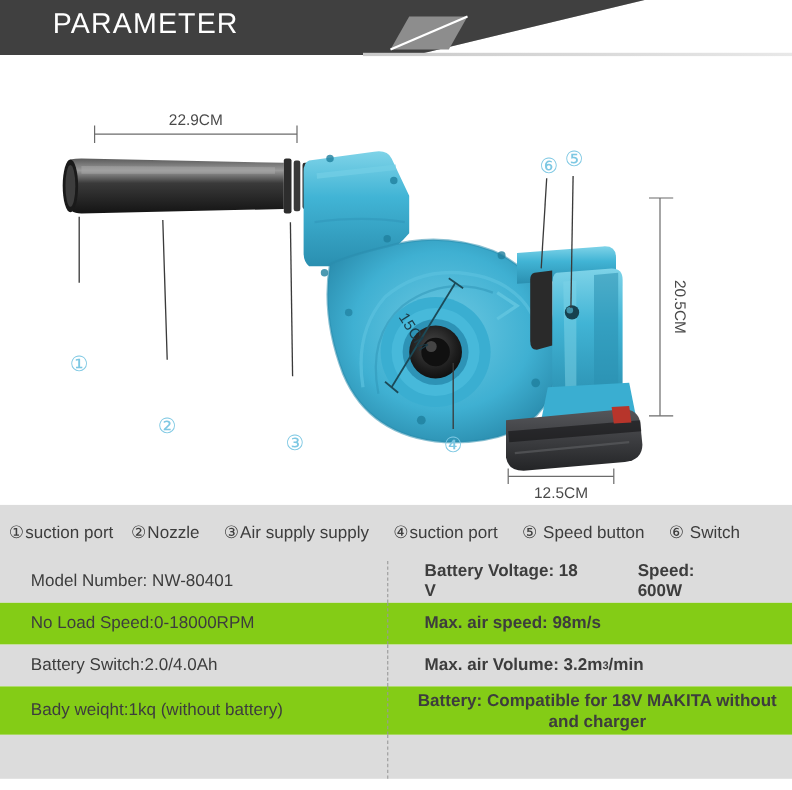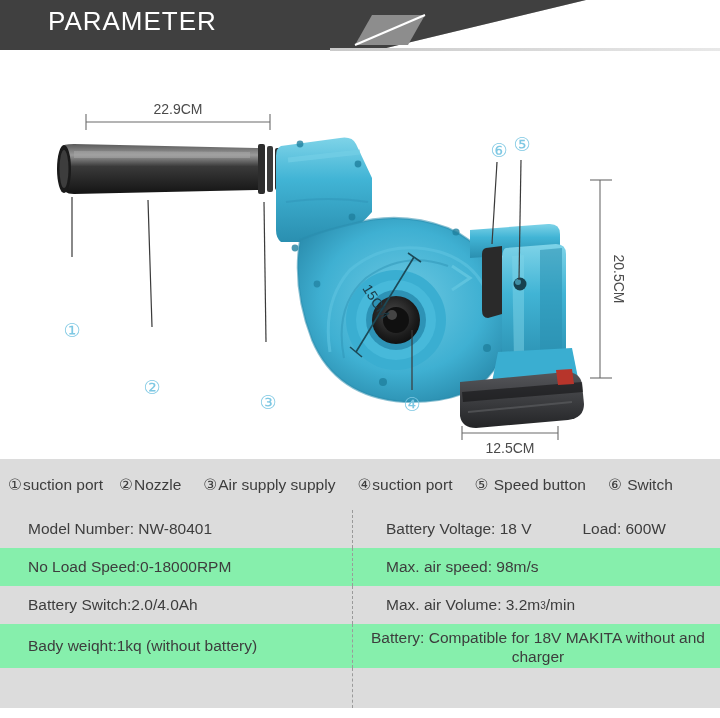--- a/index.html
+++ b/index.html
@@ -59,33 +59,33 @@
 
   
   .spec{
     position:absolute;left:0;top:510px;width:720px;height:208px;
   }
   .spec-row{
     position:relative;width:720px;height:38px;
     display:flex;align-items:center;
   }
   .spec-row.alt{background:#dcdcdc;}
-  .spec-row.plain{background:#86efac;}
+  .spec-row.plain{background:#84cc16;}
   .spec-row.tall{height:44px;}
   .spec-cell-left{
     width:352px;box-sizing:border-box;
     padding-left:28px;
     font-size:15.5px;color:#3d3d3d;
     display:flex;align-items:center;height:100%;
   }
   .spec-cell-right{
     flex:1;box-sizing:border-box;
-    padding-left:34px;padding-right:10px;
+    padding-left:34px;
     font-size:15.5px;color:#3d3d3d;
-    display:flex;align-items:center;height:100%;
+    display:flex;align-items:center;height:100%;font-weight:bold;
   }
   .spec-cell-right.split{
     justify-content:flex-start;gap:40px;
   }
   .spec-cell-right.centerwrap{
     display:block;text-align:center;padding-top:4px;
     padding-left:14px;line-height:1.25;
   }
   .divider{
     position:absolute;left:352px;top:0;width:1px;height:100%;
@@ -303,21 +303,21 @@
   </div>
 </div>
 
 <div class="spec">
 
   <div class="spec-row alt">
     <div class="spec-cell-left">Model Number: NW-80401</div>
     <div class="divider"></div>
     <div class="spec-cell-right split">
       <span>Battery Voltage: 18 V</span>
-      <span class="pow-label">Load: 600W</span>
+      <span class="pow-label">Speed: 600W</span>
     </div>
   </div>
 
   <div class="spec-row plain">
     <div class="spec-cell-left">No Load Speed:0-18000RPM</div>
     <div class="divider"></div>
     <div class="spec-cell-right">Max. air speed: 98m/s</div>
   </div>
 
   <div class="spec-row alt">

